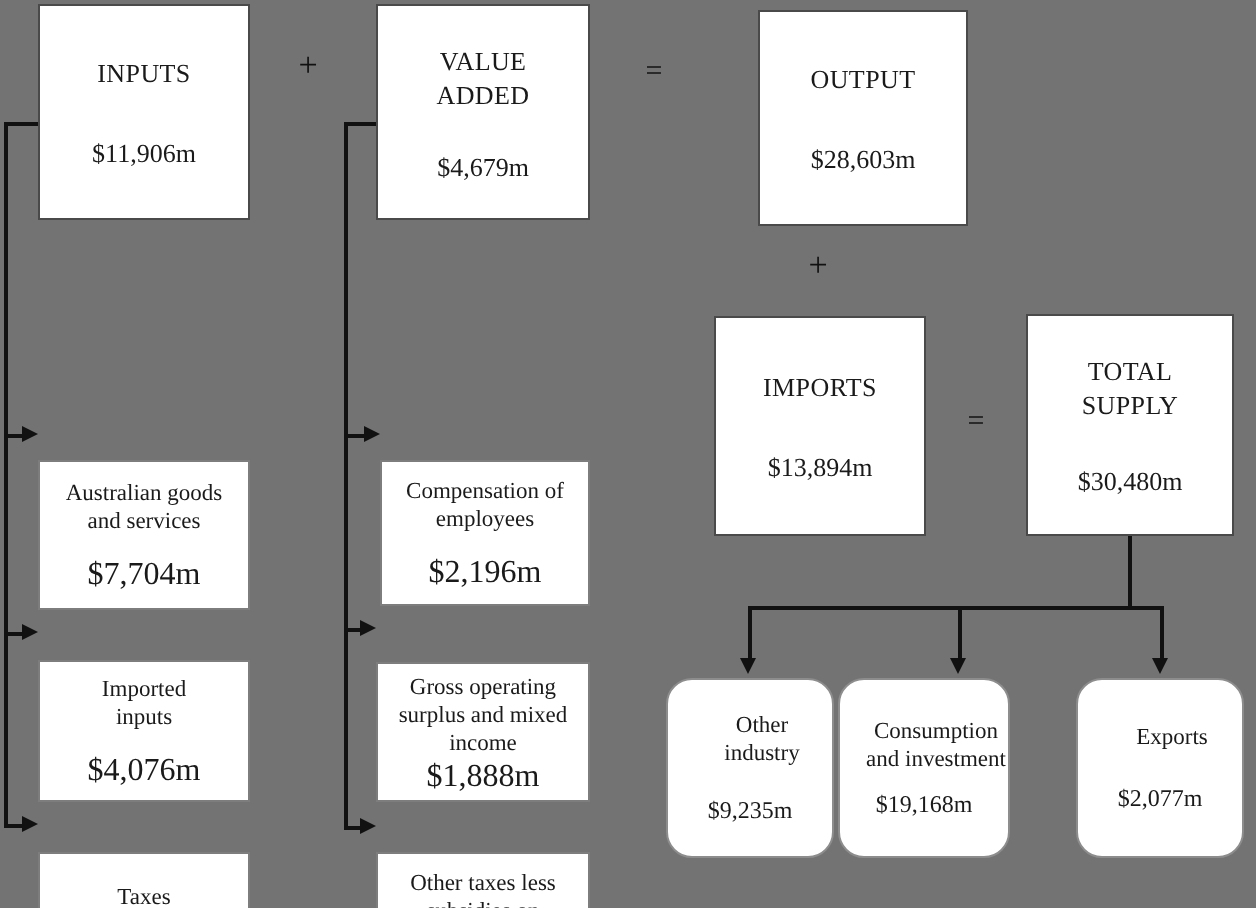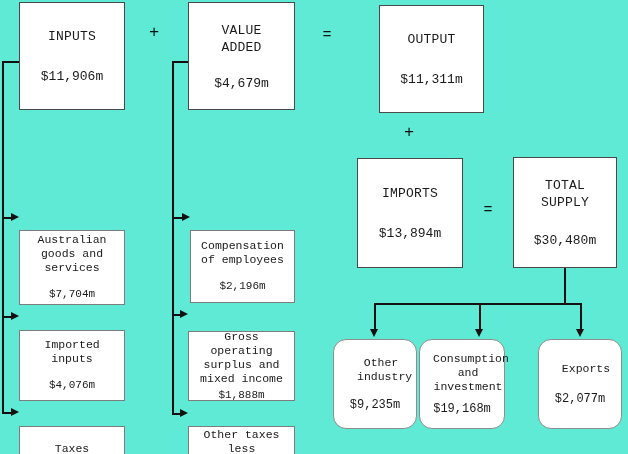--- a/index.html
+++ b/index.html
@@ -1,20 +1,20 @@
 <!DOCTYPE html>
 <html><head>
 <meta charset="utf-8">
 <style>
   html,body{margin:0;padding:0;background:#ffffff;}
   .canvas{
     position:relative;
     width:628px;height:454px;
-    background:#5eead4;
-    font-family:Liberation Mono, monospace;
+    background:#737373;
+    font-family:Liberation Serif, serif;
     color:#1a1a1a;
     overflow:hidden;
   }
   .box{
     position:absolute;
     box-sizing:border-box;
     background:#ffffff;
     display:flex;
     flex-direction:column;
     align-items:center;
@@ -26,21 +26,21 @@
     font-size:13px;
   }
   .main .mlabel{line-height:17px;letter-spacing:0.2px;}
   .main .mvalue{line-height:15px;}
   .sub{
     border:1px solid #7d7d7d;
     font-size:11.5px;
     margin-top:48px;
   }
   .sub .slabel{line-height:14px;}
-  .sub .svalue{font-size:11px;line-height:15px;}
+  .sub .svalue{font-size:16px;line-height:15px;}
   .round{
     border:1px solid #8d8d8d;
     border-radius:13px;
     font-size:11.5px;
   }
   .round .slabel{line-height:14px;margin-left:12px;}
   .round .svalue{font-size:12px;line-height:15px;}
   .op{
     position:absolute;
     width:30px;
@@ -75,21 +75,21 @@
 
   <div class="box main" style="left:188px;top:2px;width:107px;height:108px;gap:20px">
     <div class="mlabel" style="max-width:62px">VALUE ADDED</div>
     <div class="mvalue">$4,679m</div>
   </div>
 
   <div class="op eq" style="left:312px;top:24px">=</div>
 
   <div class="box main" style="left:379px;top:5px;width:105px;height:108px;gap:24px">
     <div class="mlabel">OUTPUT</div>
-    <div class="mvalue">$11,311m</div>
+    <div class="mvalue">$28,603m</div>
   </div>
 
   <div class="op" style="left:394px;top:121px">+</div>
 
   <div class="box main" style="left:357px;top:158px;width:106px;height:110px;gap:24px">
     <div class="mlabel">IMPORTS</div>
     <div class="mvalue">$13,894m</div>
   </div>
 
   <div class="op eq" style="left:473px;top:199px">=</div>

